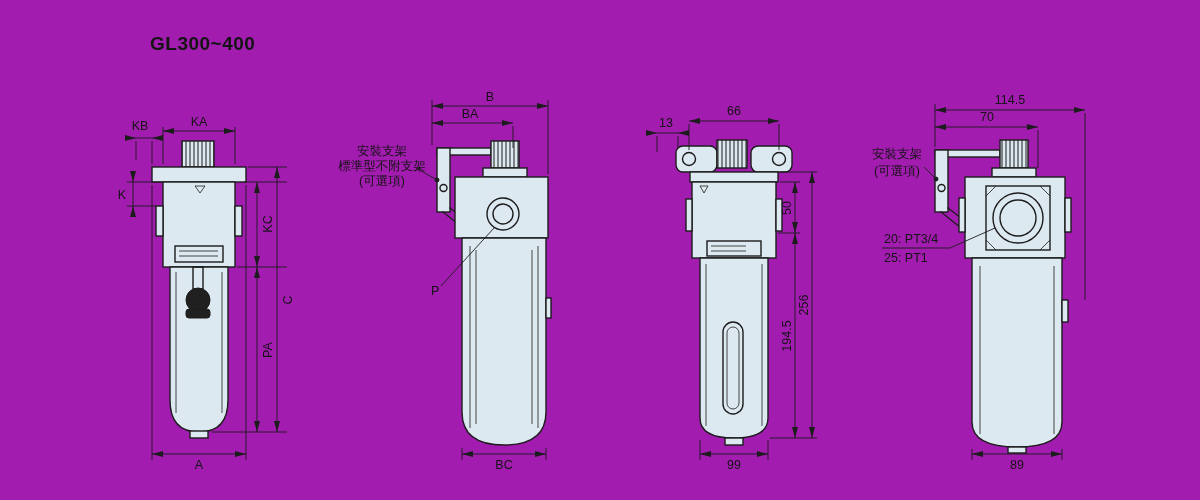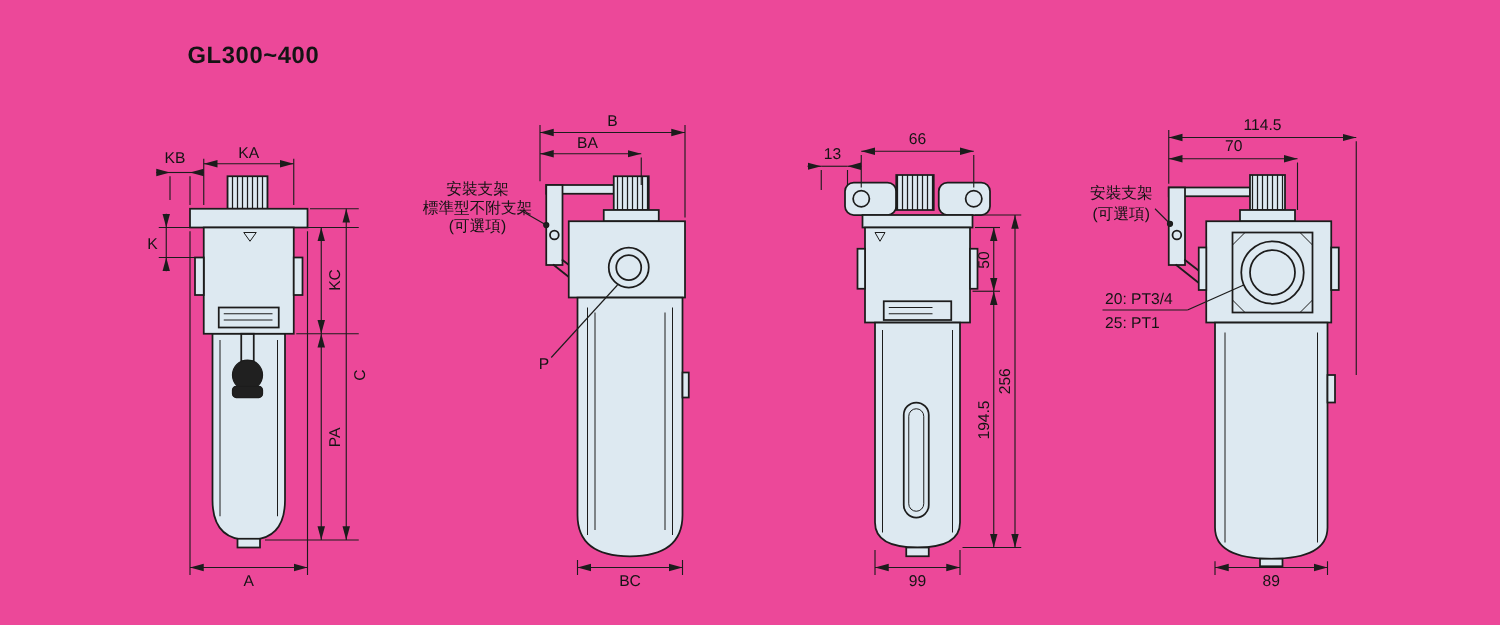--- a/index.html
+++ b/index.html
@@ -1,16 +1,16 @@
 <!DOCTYPE html>
 <html><head>
 <meta charset="utf-8">
 <style>
   html,body{margin:0;padding:0;background:#dde9f1;}
-  .stage{position:relative;width:1200px;height:500px;background:#ec4899;overflow:hidden;}
+  .stage{position:relative;width:1200px;height:500px;background:#a21caf;overflow:hidden;}
   svg{display:block}
   text{font-family:"Liberation Sans","DejaVu Sans",sans-serif;fill:#141414;}
   .titletxt{font-size:19px;font-weight:700;letter-spacing:.5px;}
   .dimtxt{font-size:12.5px;text-anchor:middle;}
   .startTxt{font-size:12.5px;text-anchor:start;}
   .ol{fill:none;stroke:#1c1c1c;stroke-width:1.4;stroke-linejoin:miter;stroke-linecap:square;}
   .olf{fill:#dde9f1;stroke:#1c1c1c;stroke-width:1.4;stroke-linejoin:miter;}
   .thin{fill:none;stroke:#1c1c1c;stroke-width:.8;}
   .dl{fill:none;stroke:#1c1c1c;stroke-width:.9;}
   .dark{fill:#202020;stroke:#1c1c1c;}

